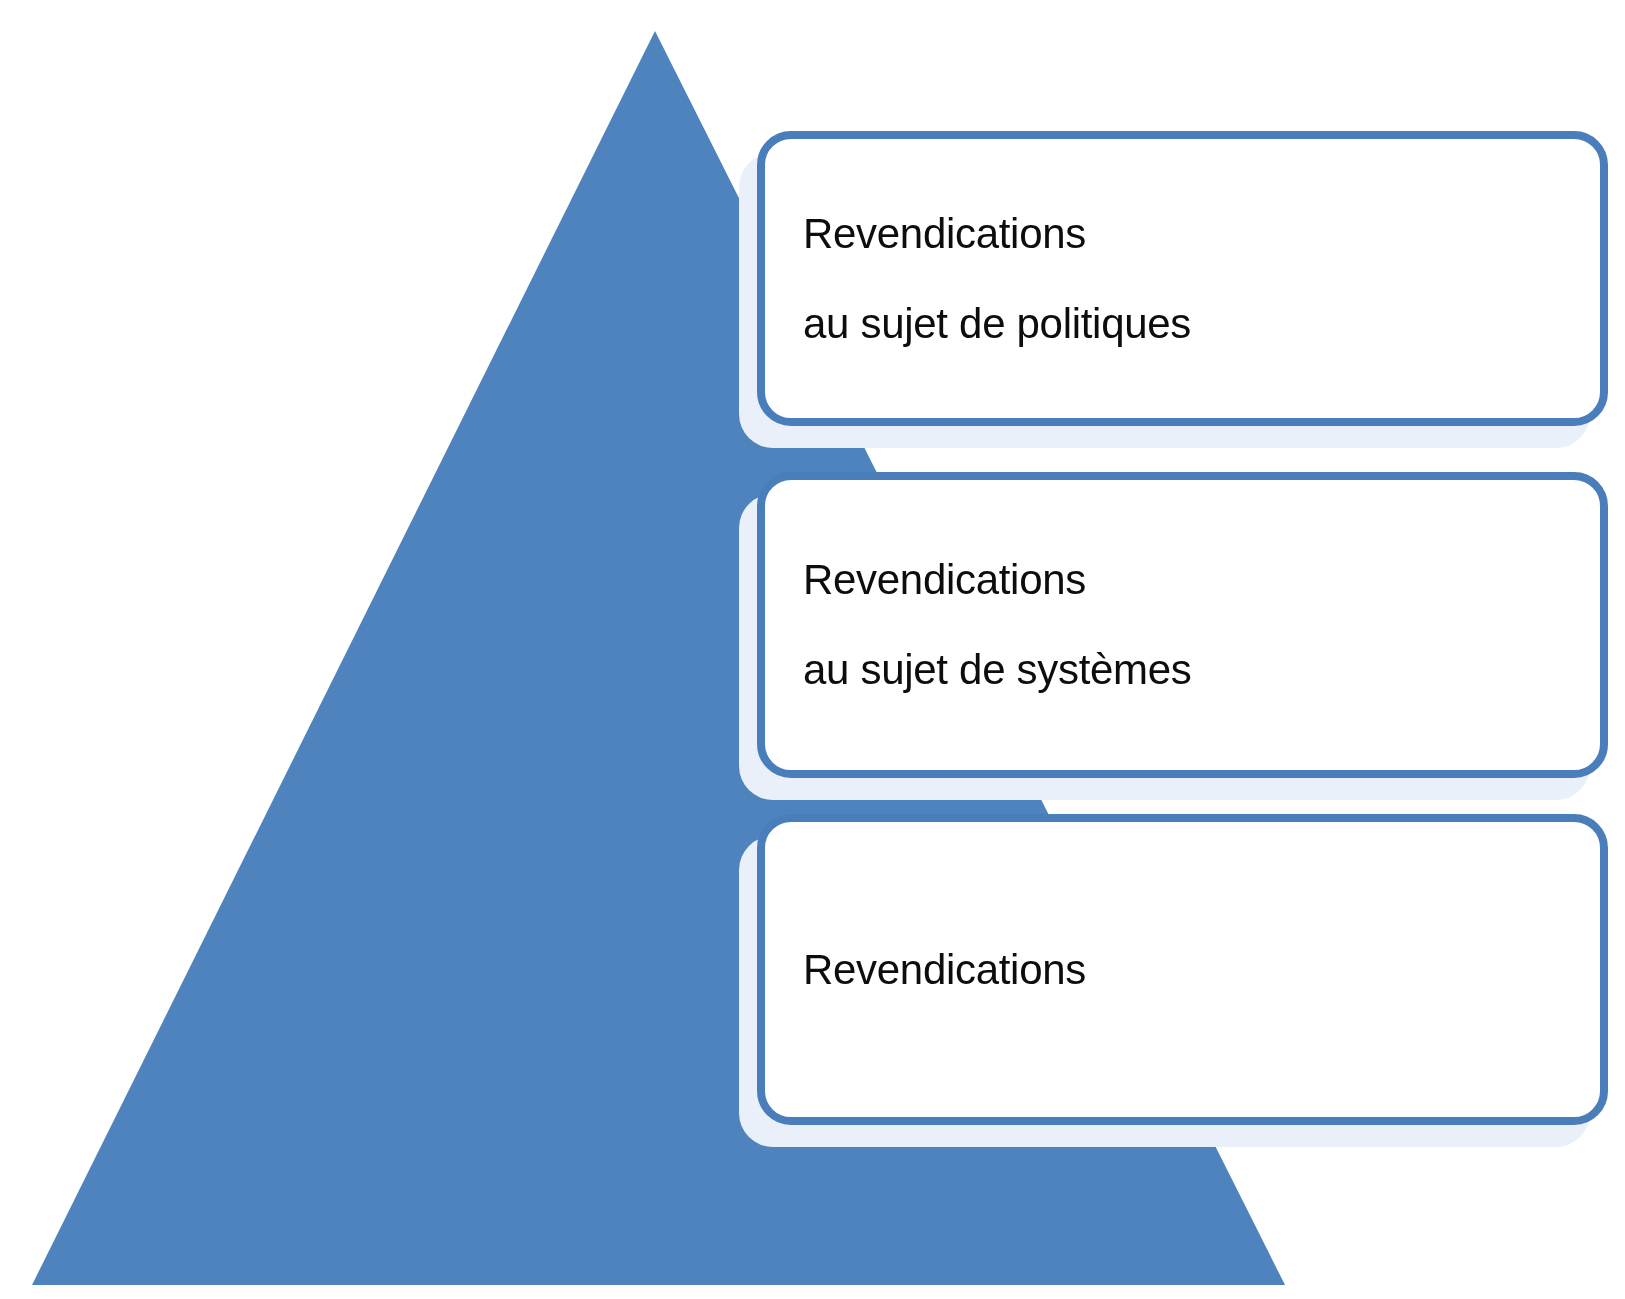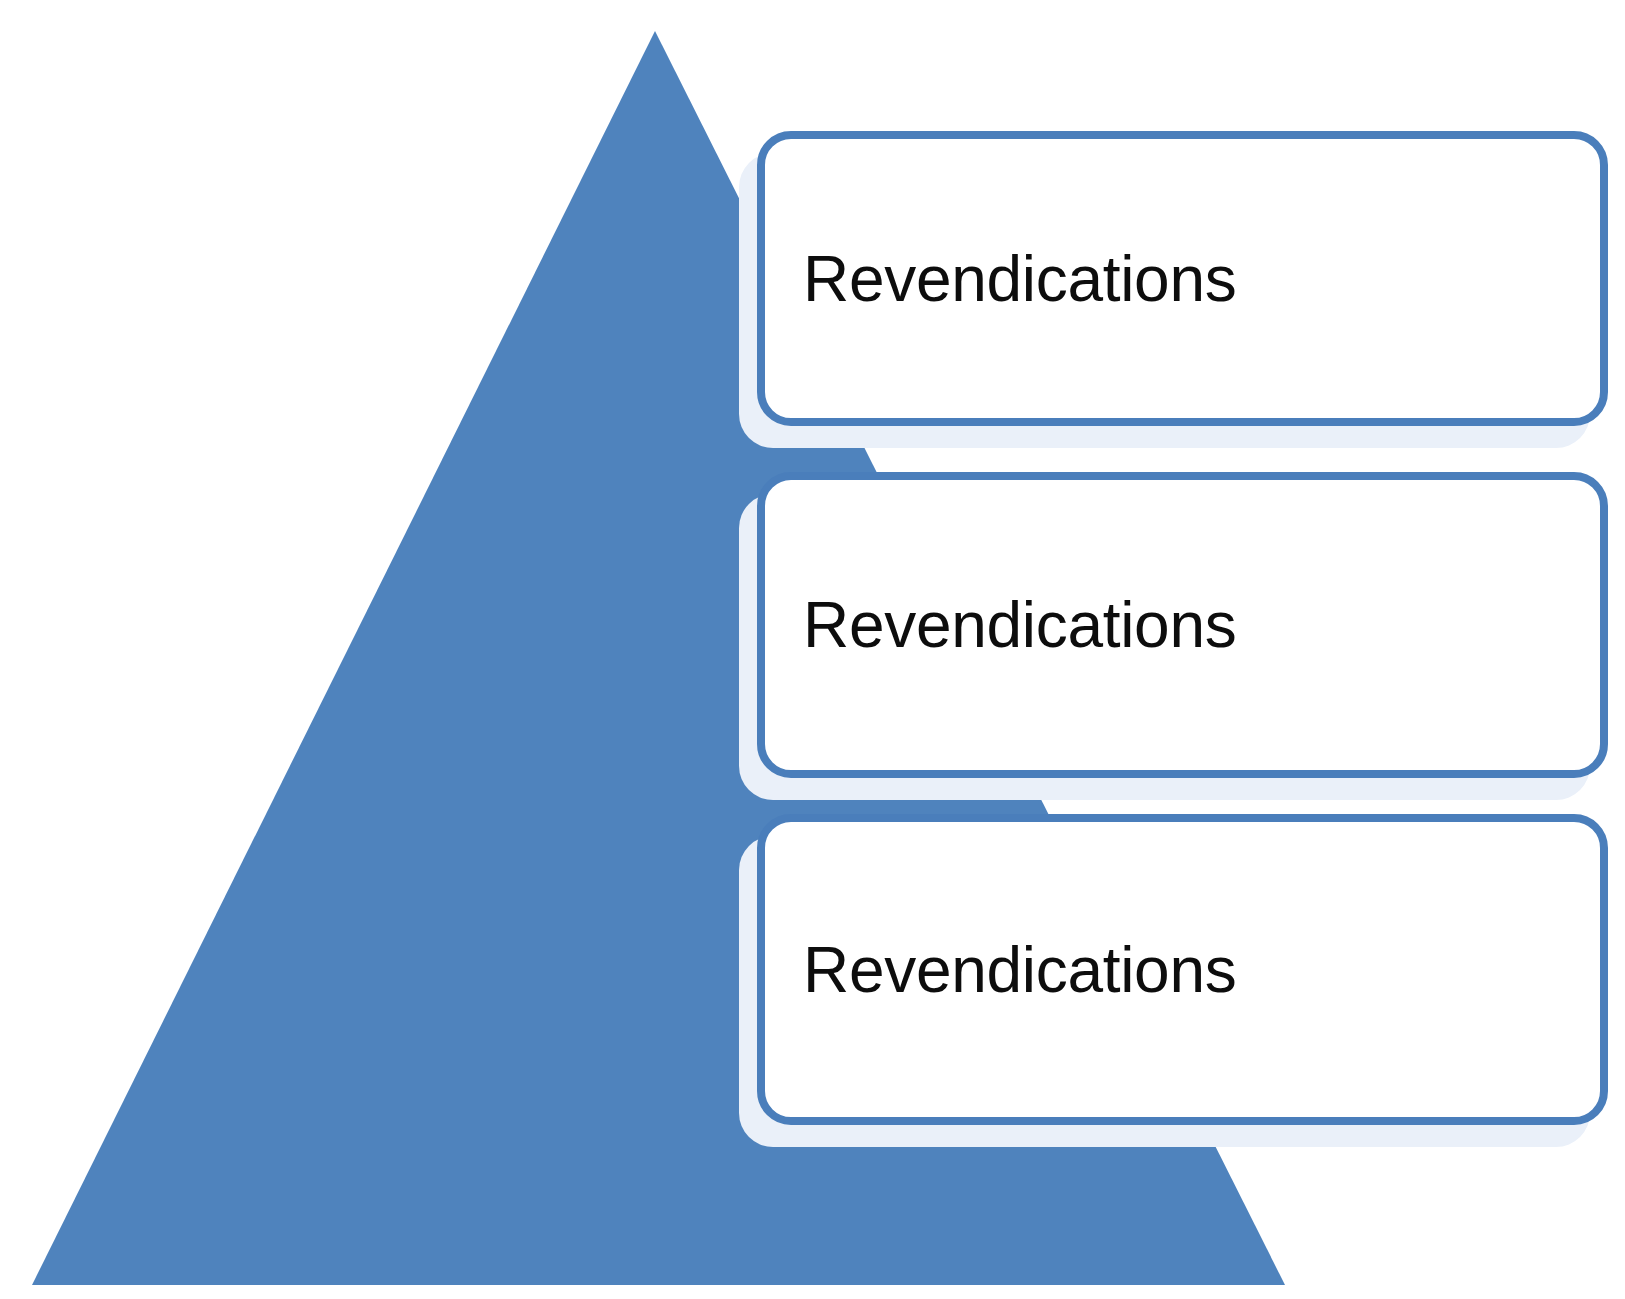--- a/index.html
+++ b/index.html
@@ -38,21 +38,21 @@
     padding-right: 20px;
   }
   .callout-shadow {
     position: absolute;
     box-sizing: border-box;
     background: #EAF0F9;
     border-radius: 34px;
     z-index: 1;
   }
   .callout-line {
-    font-size: 64px;
+    font-size: 42px;
     line-height: 90px;
     color: #0D0D0D;
     white-space: nowrap;
     letter-spacing: -0.3px;
   }
 
   
   #callout-1 { left: 757px; top: 131px;  width: 851px; height: 295px; z-index: 2; }
   #shadow-1  { left: 739px; top: 153px;  width: 851px; height: 295px; }
 
@@ -67,25 +67,27 @@
 
 <div id="canvas" style="background: rgb(255, 255, 255);">
 
   <svg class="pyramid-layer" viewBox="0 0 1625 1299" aria-hidden="true">
     <polygon id="pyramid-polygon" points="655,31 1285,1285 32,1285" fill="#4F83BD"></polygon>
   </svg>
 
   <div class="callout-shadow" id="shadow-1" style="background: rgb(234, 240, 249);"></div>
   <div class="callout" id="callout-1" style="border-color: rgb(74, 126, 187); background: rgb(255, 255, 255);">
     <span class="callout-line" style="color: rgb(13, 13, 13);">Revendications</span>
+    <span class="callout-line" style="color: rgb(13, 13, 13);">au sujet de politiques</span>
   </div>
 
   <div class="callout-shadow" id="shadow-2" style="background: rgb(234, 240, 249);"></div>
   <div class="callout" id="callout-2" style="border-color: rgb(74, 126, 187); background: rgb(255, 255, 255);">
     <span class="callout-line" style="color: rgb(13, 13, 13);">Revendications</span>
+    <span class="callout-line" style="color: rgb(13, 13, 13);">au sujet de systèmes</span>
   </div>
 
   <div class="callout-shadow" id="shadow-3" style="background: rgb(234, 240, 249);"></div>
   <div class="callout" id="callout-3" style="border-color: rgb(74, 126, 187); background: rgb(255, 255, 255);">
     <span class="callout-line" style="color: rgb(13, 13, 13);">Revendications</span>
   </div>
 
 </div>
 
 </body></html>

